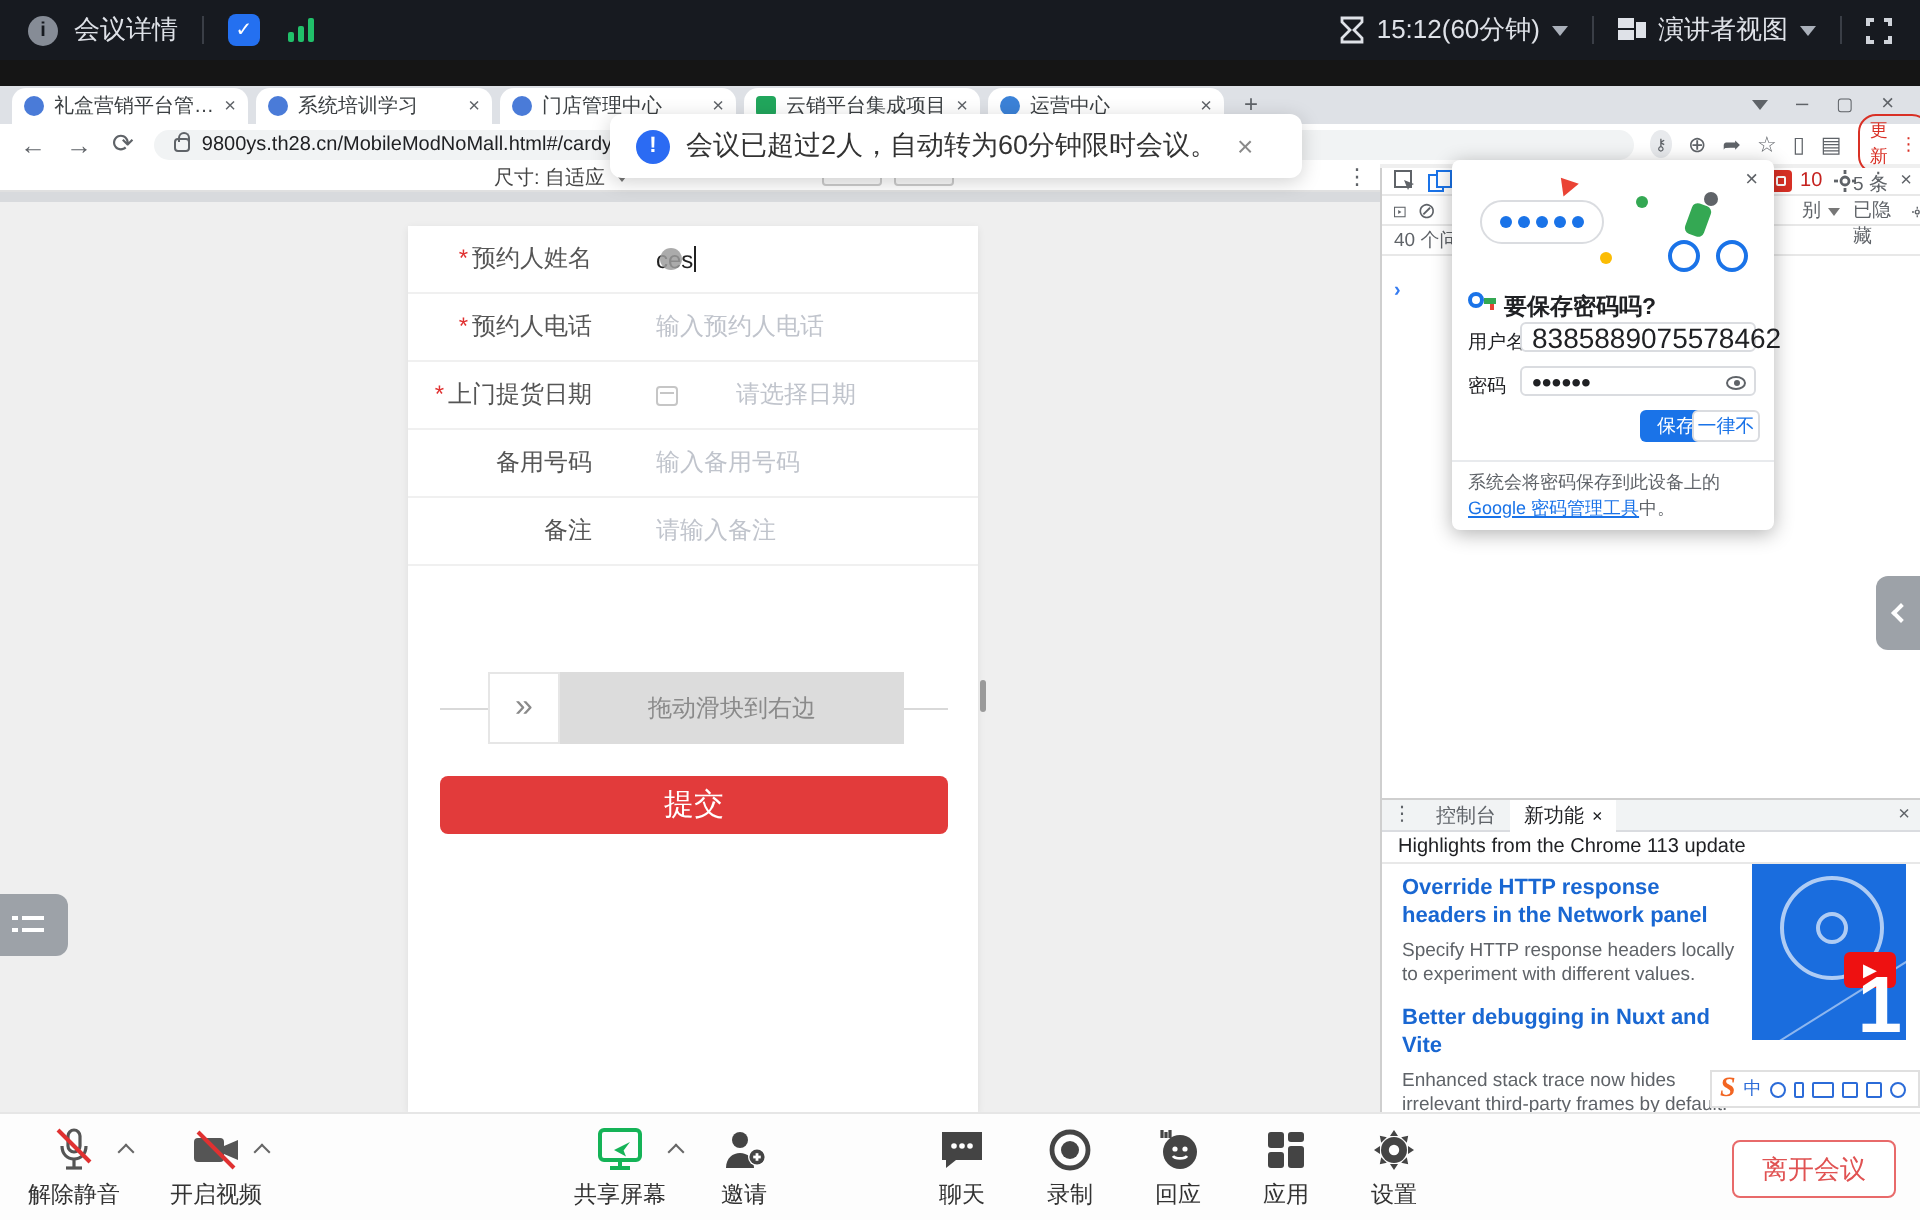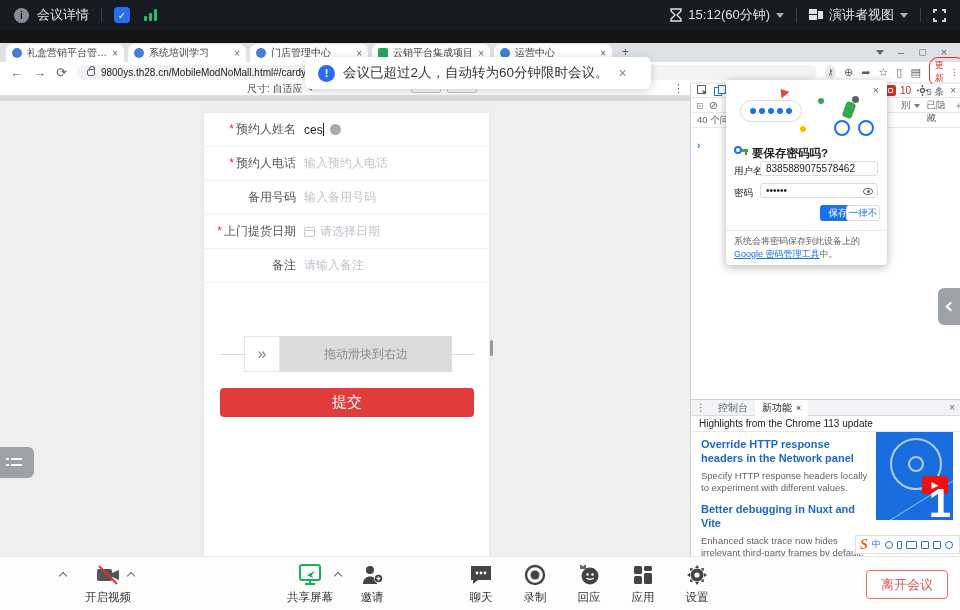--- a/index.html
+++ b/index.html
@@ -41,21 +41,21 @@
   .updatepill { border:1px solid #d93025; color:#d93025; border-radius:9px; font-size:9px; padding:1px 5px; display:flex; align-items:center; gap:3px; }
   #devicebar { left:0; top:82px; width:690px; height:14px; background:#fff; display:flex; align-items:center; font-size:10px; color:#444; border-bottom:1px solid #e0e0e0; }
   .dim-box { height:9px; width:30px; border:1px solid #ccc; border-radius:2px; background:#fafafa; margin-left:6px; }
   #rulerstrip { left:0; top:96px; width:690px; height:5px; background:#d8dadd; }
 
   
   #pagearea { left:0; top:101px; width:690px; height:455px; background:#efefef; }
   #formcard { position:absolute; left:204px; top:12px; width:285px; height:443px; background:#fff; box-shadow:0 1px 4px rgba(0,0,0,.07); }
   #formtitle { height:34px; display:flex; align-items:center; justify-content:center; font-size:15px; color:#2b2b2b; border-bottom:1px solid #ededed; position:relative; }
   .undo { position:absolute; right:12px; top:8px; color:#9a9a9a; font-size:14px; }
-  .frow { height:34px; display:flex; align-items:center; font-size:12px; border-bottom:1px solid #f0f0f0; position:relative; }
+  .frow { height:34px; display:flex; align-items:center; font-size:12px; border-bottom:1px solid #f0f0f0; position:relative;gap:24px; }
   .frow .lbl { width:92px; text-align:right; color:#555; }
   .frow .req { color:#e03131; margin-right:2px; }
   .frow .val { margin-left:8px; color:#222; position:relative; }
   .frow .ph { margin-left:8px; color:#c0c4cc; }
   .caret-i { display:inline-block; width:1px; height:13px; background:#222; vertical-align:-2px; }
   .touchdot { position:absolute; left:126px; top:11px; width:11px; height:11px; border-radius:50%; background:#9c9c9c; opacity:.85; }
   .calico { width:11px; height:10px; border:1px solid #c6c6c6; border-radius:2px; position:relative; margin-left:8px; flex:0 0 auto; }
   .calico:before { content:""; position:absolute; left:1px; top:2px; right:1px; height:1px; background:#c6c6c6; }
   #sliderrow { position:absolute; left:0; top:222px; width:285px; height:38px; }
   .sline { position:absolute; top:19px; height:1px; background:#d9d9d9; }
@@ -99,21 +99,21 @@
   .dot-y { position:absolute; left:74px; top:38px; width:6px; height:6px; border-radius:50%; background:#fbbc04; }
   .wheel { position:absolute; width:16px; height:16px; border:2px solid #1a73e8; border-radius:50%; }
   .rider { position:absolute; left:118px; top:14px; width:10px; height:16px; background:#34a853; border-radius:3px; transform:rotate(20deg); }
   .rhead { position:absolute; left:126px; top:8px; width:7px; height:7px; border-radius:50%; background:#5f6368; }
   .pw-title { position:absolute; left:26px; top:66px; font-size:11.5px; font-weight:bold; color:#202124; }
   .gkey { position:absolute; left:8px; top:65px; width:14px; height:10px; }
   .gkey .ring { position:absolute; left:0; top:1px; width:8px; height:8px; border:2.5px solid #1a73e8; border-radius:50%; }
   .gkey .stem { position:absolute; left:8px; top:4px; width:6px; height:3px; background:#34a853; }
   .gkey .tip { position:absolute; left:11px; top:7px; width:2px; height:3px; background:#ea4335; }
   .pw-lbl { position:absolute; left:8px; color:#202124; font-size:9.5px; }
-  .pw-input { position:absolute; left:34px; width:118px; height:15px; border:1px solid #dadce0; border-radius:3px; font-size:10px; color:#202124; display:flex; align-items:center; padding:0 5px; background:#fff; }
+  .pw-input { position:absolute; left:34px; width:118px; height:15px; border:1px solid #dadce0; border-radius:3px; font-size:14px; color:#202124; display:flex; align-items:center; padding:0 5px; background:#fff; }
   .eye { position:absolute; right:4px; width:10px; height:7px; border:1px solid #5f6368; border-radius:50%; }
   .eye:before { content:""; position:absolute; left:2.5px; top:1px; width:3px; height:3px; border-radius:50%; background:#5f6368; }
   .pw-save { position:absolute; left:78px; top:125px; width:36px; height:16px; background:#1a73e8; border-radius:3px; color:#fff; display:flex; align-items:center; justify-content:center; font-size:9.5px;margin-left:16px; }
   .pw-never { position:absolute; left:120px; top:125px; width:34px; height:16px; border:1px solid #dadce0; border-radius:3px; color:#1a73e8; display:flex; align-items:center; justify-content:center; font-size:9.5px; background:#fff; }
   .pw-divider { position:absolute; left:0; top:150px; width:161px; height:1px; background:#e8eaed; }
   .pw-foot { position:absolute; left:8px; top:155px; width:146px; font-size:9px; color:#5f6368; line-height:1.4; }
   .pw-foot a { color:#1a73e8; text-decoration:underline; }
 
   
   #toast { left:305px; top:57px; width:346px; height:32px; background:#fff; border-radius:6px; box-shadow:0 2px 10px rgba(0,0,0,.18); display:flex; align-items:center; z-index:50; }
@@ -259,28 +259,28 @@
         <span class="val"><span>ces</span><span class="caret-i"></span></span>
         <span class="touchdot"></span>
       </div>
 
       <div class="frow">
         <span class="lbl"><span class="req">*</span><span>预约人电话</span></span>
         <span class="ph">输入预约人电话</span>
       </div>
 
       <div class="frow">
-        <span class="lbl"><span>备用号码</span></span>
-        <span class="ph">输入备用号码</span>
-      </div>
-
-      <div class="frow">
         <span class="lbl"><span class="req">*</span><span>上门提货日期</span></span>
         <span class="calico"></span>
         <span class="ph" style="margin-left:5px">请选择日期</span>
+      </div>
+
+      <div class="frow">
+        <span class="lbl"><span>备用号码</span></span>
+        <span class="ph">输入备用号码</span>
       </div>
 
       <div class="frow">
         <span class="lbl"><span>备注</span></span>
         <span class="ph">请输入备注</span>
       </div>
 
       <div id="sliderrow">
         <span class="sline" style="left:16px;width:24px"></span>
         <span class="sline" style="left:248px;width:22px"></span>
@@ -451,20 +451,32 @@
     <span class="imeitem">中</span>
     <span class="imesq" style="border-radius:50%"></span>
     <span class="imesq" style="width:5px"></span>
     <span class="imesq" style="width:11px"></span>
     <span class="imesq"></span>
     <span class="imesq"></span>
     <span class="imesq" style="border-radius:50%"></span>
   </div>
 
   <div id="bottombar" class="abs">
+    <div class="mt-item" style="left:37px">
+      <div class="ic">
+        <svg width="22" height="24" viewBox="0 0 22 24">
+            <rect x="8" y="2" width="6" height="11" rx="3" fill="none" stroke="#555" stroke-width="1.6"></rect>
+            <path d="M5 10c0 4 2.6 6.5 6 6.5s6-2.5 6-6.5" fill="none" stroke="#555" stroke-width="1.6"></path>
+            <line x1="11" y1="16.5" x2="11" y2="21" stroke="#555" stroke-width="1.6"></line>
+            <line x1="7" y1="21" x2="15" y2="21" stroke="#555" stroke-width="1.6"></line>
+            <line x1="3" y1="2" x2="19" y2="18" stroke="#e03131" stroke-width="2"></line>
+          </svg>
+      </div>
+      <div class="lb">解除静音</div>
+    </div>
     <span class="mt-chev" style="left:60px">
         <i></i>
       </span>
 
     <div class="mt-item" style="left:108px">
       <div class="ic">
         <svg width="26" height="22" viewBox="0 0 26 22">
             <rect x="2" y="5" width="15" height="12" rx="2" fill="#555"></rect>
             <path d="M17 9l7-3v10l-7-3z" fill="#555"></path>
             <line x1="4" y1="2" x2="22" y2="20" stroke="#e03131" stroke-width="2"></line>

